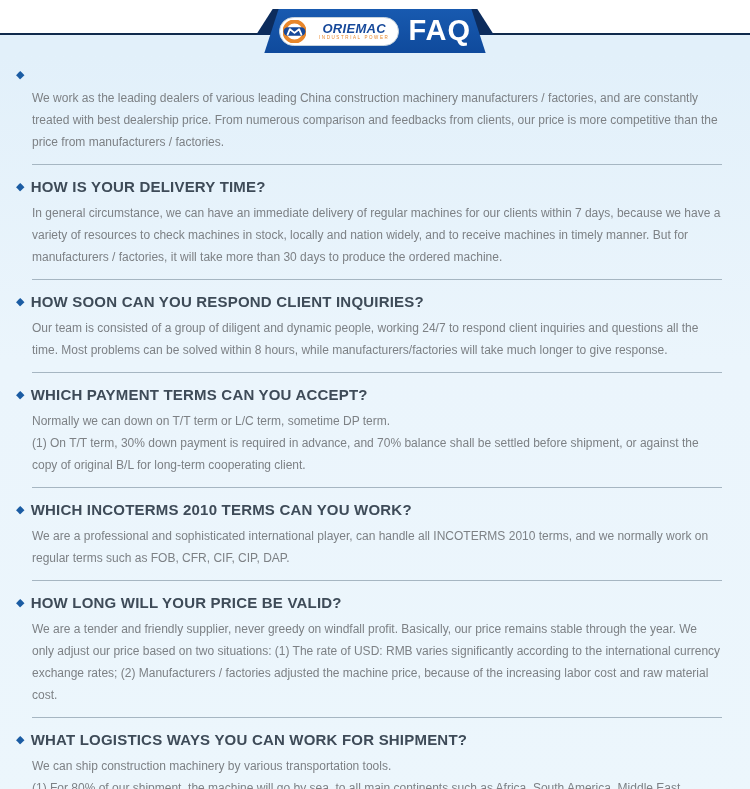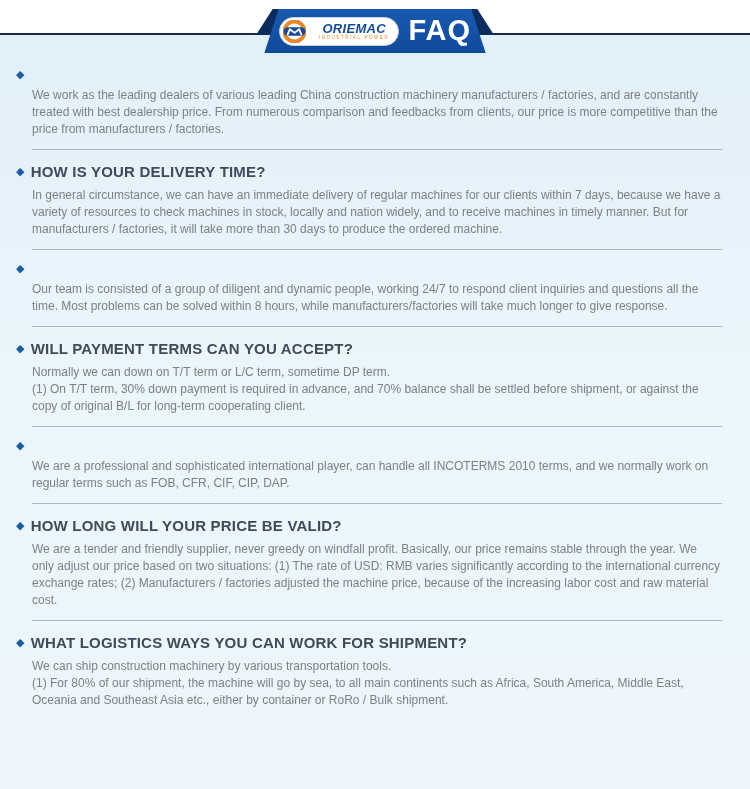--- a/index.html
+++ b/index.html
@@ -115,21 +115,21 @@
   .diamond {
     color: #1b5ca3;
     font-size: 11px;
     margin-right: 6px;
     line-height: 1;
     font-style: normal;
   }
   .answer { margin-left: 16px; }
   .answer p {
     font-size: 12px;
-    line-height: 17px;
+    line-height: 22px;
     color: #7d8185;
   }
   .divider {
     border: none;
     border-top: 1px solid #a6b6c2;
     margin: 11px 0 1px 16px;
   }
 </style>
 </head>
 <body>
@@ -175,42 +175,44 @@
     </h2>
     <div class="answer">
           <p>In general circumstance, we can have an immediate delivery of regular machines for our clients within 7 days, because we have a variety of resources to check machines in stock, locally and nation widely, and to receive machines in timely manner. But for manufacturers / factories, it will take more than 30 days to produce the ordered machine.</p>
         </div>
     <hr class="divider">
   </section>
 
   <section class="faq-item">
     <h2 class="q">
       <span class="diamond">◆</span>
+      <span class="q-text">HOW SOON CAN YOU RESPOND CLIENT INQUIRIES?</span>
     </h2>
     <div class="answer">
           <p>Our team is consisted of a group of diligent and dynamic people, working 24/7 to respond client inquiries and questions all the time. Most problems can be solved within 8 hours, while manufacturers/factories will take much longer to give response.</p>
         </div>
     <hr class="divider">
   </section>
 
   <section class="faq-item">
     <h2 class="q">
       <span class="diamond">◆</span>
-      <span class="q-text">WILL PAYMENT TERMS CAN YOU ACCEPT?</span>
+      <span class="q-text">WHICH PAYMENT TERMS CAN YOU ACCEPT?</span>
     </h2>
     <div class="answer">
           <p>Normally we can down on T/T term or L/C term, sometime DP term.</p>
           <p>(1) On T/T term, 30% down payment is required in advance, and 70% balance shall be settled before shipment, or against the copy of original B/L for long-term cooperating client.</p>
         </div>
     <hr class="divider">
   </section>
 
   <section class="faq-item">
     <h2 class="q">
       <span class="diamond">◆</span>
+      <span class="q-text">WHICH INCOTERMS 2010 TERMS CAN YOU WORK?</span>
     </h2>
     <div class="answer">
           <p>We are a professional and sophisticated international player, can handle all INCOTERMS 2010 terms, and we normally work on regular terms such as FOB, CFR, CIF, CIP, DAP.</p>
         </div>
     <hr class="divider">
   </section>
 
   <section class="faq-item">
     <h2 class="q">
       <span class="diamond">◆</span>

